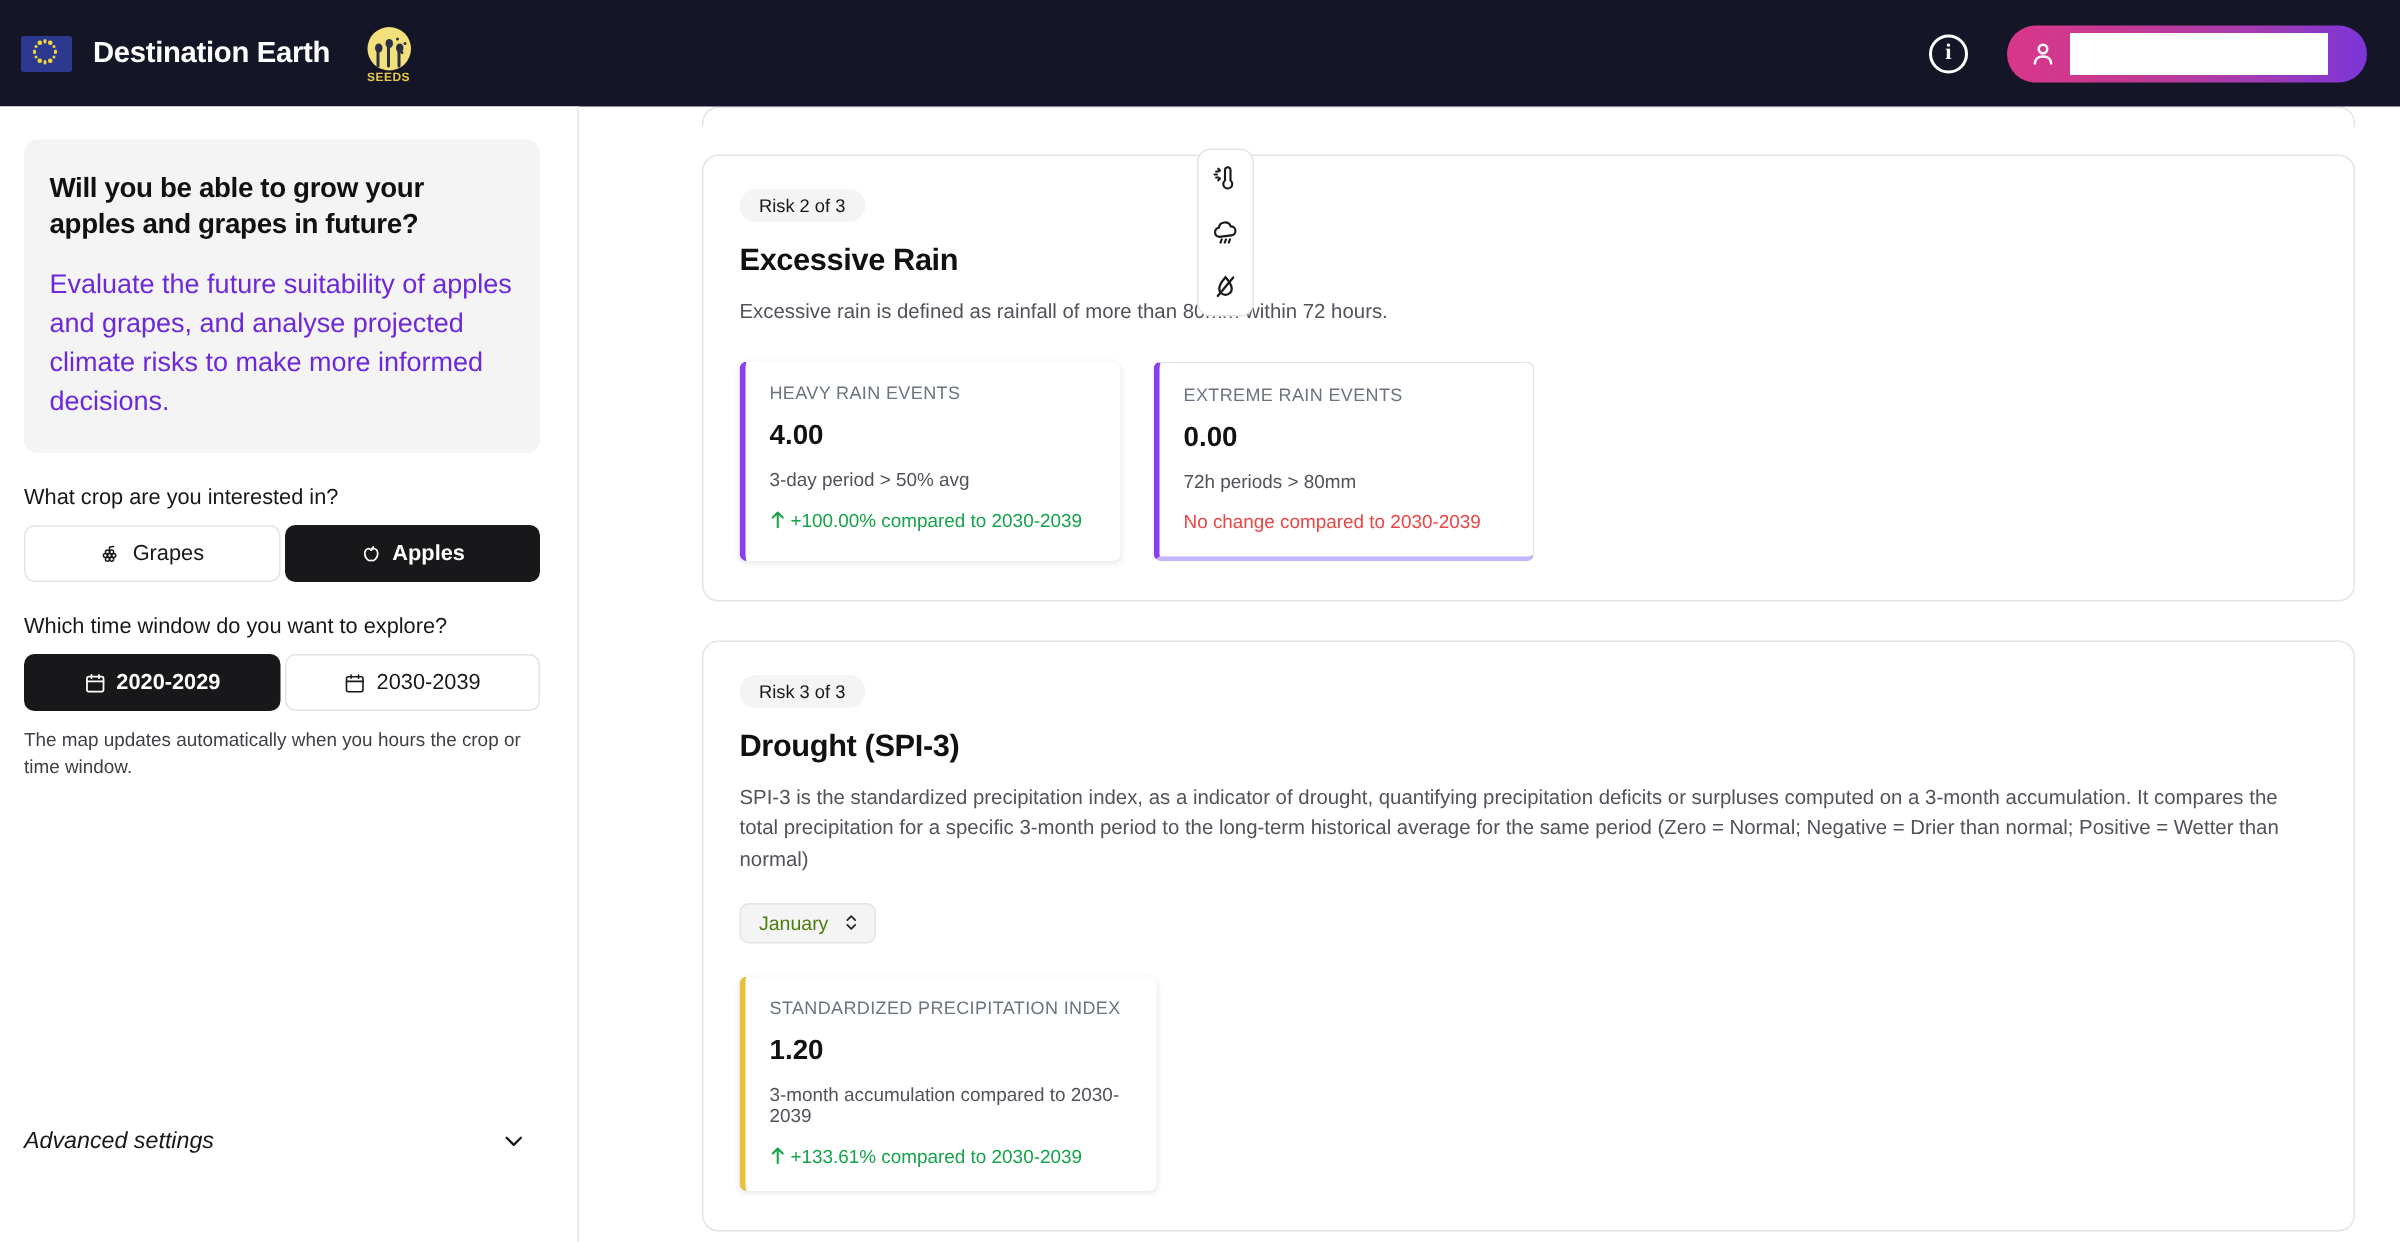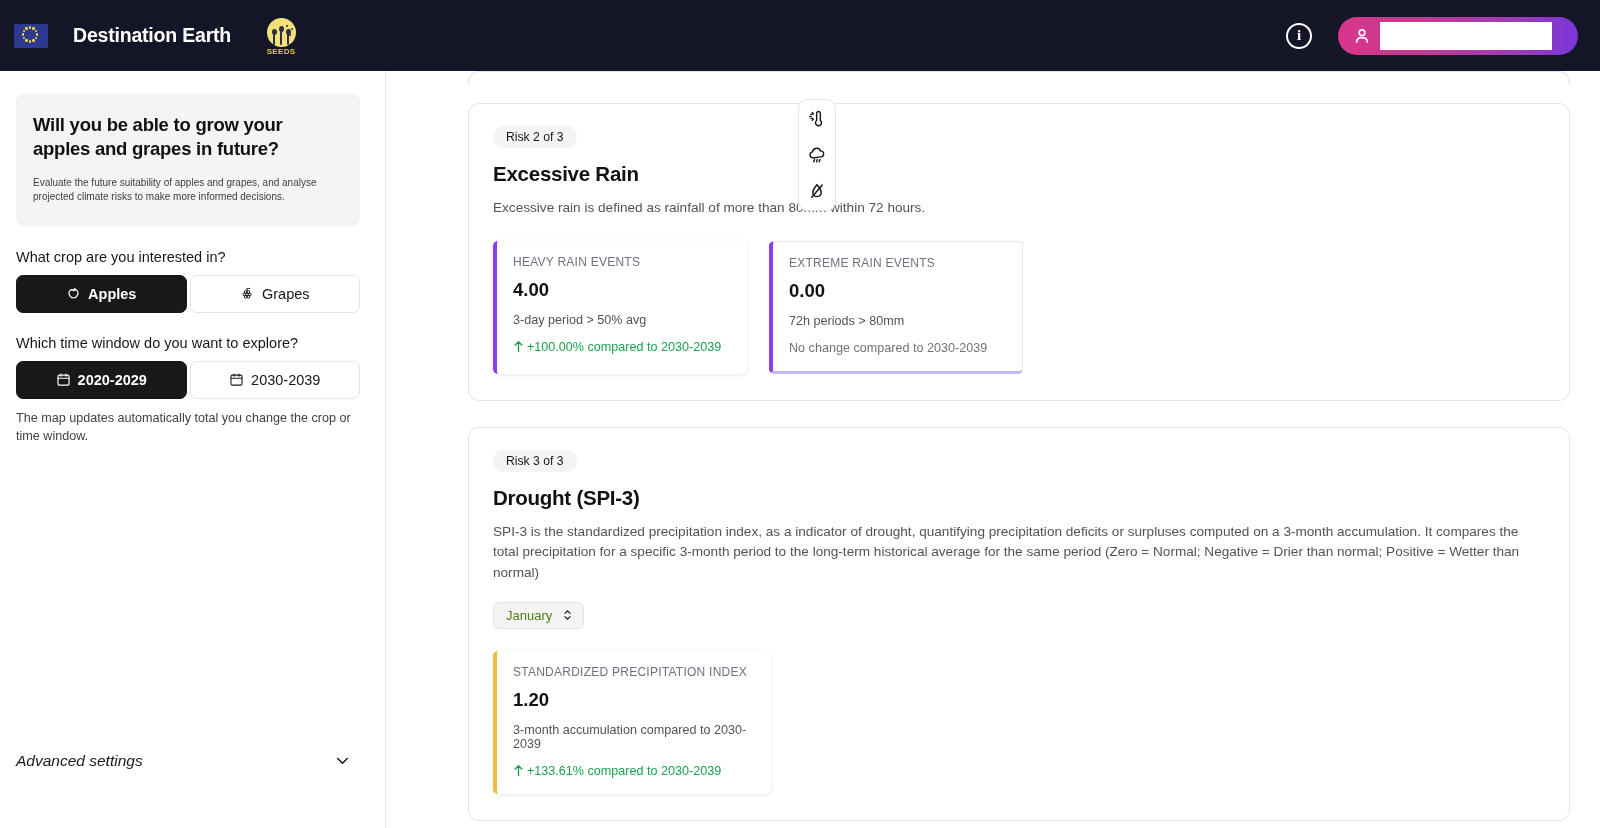--- a/index.html
+++ b/index.html
@@ -12,21 +12,21 @@
 
   
   .topbar {
     height: 71px;
     background: #141627;
     display: flex;
     align-items: center;
     padding: 0 22px 0 14px;
     position: relative;
   }
-  .brand { display: flex; align-items: center; gap: 25px; }
+  .brand { display: flex; align-items: center; gap: 14px; }
   .eu-flag {
     width: 34px; height: 24px; background: #2b3a8f;
     border-radius: 2px; position: relative;
     display: flex; align-items: center; justify-content: center;
   }
   .eu-stars { position: relative; width: 18px; height: 18px; }
   .eu-stars i {
     position: absolute; width: 2.6px; height: 2.6px;
     background: #f5d33a; border-radius: 50%;
   }
@@ -99,21 +99,21 @@
   }
   .intro-card {
     background: #f4f4f5; border-radius: 9px;
     padding: 20px 18px 22px 17px;
   }
   .intro-title {
     font-size: 18.5px; font-weight: bold; color: #111114;
     line-height: 1.32; letter-spacing: -0.25px;
   }
   .intro-body {
-    margin-top: 14px; font-size: 10px; color: #404040;
+    margin-top: 14px; font-size: 18px; color: #6d28d9;
     line-height: 1.45;
   }
   .field-label {
     margin-top: 22px; font-size: 14.5px; color: #18181b;
   }
   .toggle-group {
     margin-top: 10px; display: flex; gap: 3px;
   }
   .toggle-btn {
     flex: 1; height: 38px; border-radius: 7px;
@@ -211,21 +211,21 @@
     margin-top: 10px; font-size: 18.5px; font-weight: bold; color: #111114;
   }
   .metric-sub {
     margin-top: 12px; font-size: 12.6px; color: #52525b;
   }
   .metric-delta {
     margin-top: 13px; font-size: 12.6px;
     display: flex; align-items: center; gap: 3px;
   }
   .metric-delta.up { color: #16a34a; }
-  .metric-delta.flat { color: #737373; }
+  .metric-delta.flat { color: #ef4444; }
   .spi-card { width: 278px; }
 </style>
 </head>
 <body>
 
 <div class="topbar">
   <div class="brand">
     <div class="eu-flag">
       <div class="eu-stars" id="eu-stars">
           <i style="left: 6.7px; top: -0.3px;"></i>
@@ -270,61 +270,61 @@
 <div class="layout">
 
   <div class="sidebar">
     <div class="intro-card">
       <div class="intro-title">Will you be able to grow your apples and grapes in future?</div>
       <div class="intro-body">Evaluate the future suitability of apples and grapes, and analyse projected climate risks to make more informed decisions.</div>
     </div>
 
     <div class="field-label">What crop are you interested in?</div>
     <div class="toggle-group">
-      <div class="toggle-btn active">
-        <svg width="15" height="15" viewBox="0 0 24 24" fill="none" stroke="currentColor" stroke-width="1.9" stroke-linecap="round" stroke-linejoin="round">
-          <path d="M12 7.5c-1.6-1.6-4-1.8-5.6-.2C4.3 9.4 4.8 13.6 7 16.6c1.1 1.5 2.6 2.6 3.8 2.1.7-.3 1.7-.3 2.4 0 1.2.5 2.7-.6 3.8-2.1 2.2-3 2.7-7.2.6-9.3-1.6-1.6-4-1.4-5.6.2z"></path>
-          <path d="M12 7.5c.2-1.3.9-2.6 2.3-3.3"></path>
-        </svg>
-        <span>Apples</span>
-      </div>
       <div class="toggle-btn">
         <svg width="15" height="15" viewBox="0 0 24 24" fill="none" stroke="currentColor" stroke-width="1.6">
           <circle cx="9" cy="9.5" r="2.1"></circle>
           <circle cx="13.5" cy="9.5" r="2.1"></circle>
           <circle cx="11.2" cy="13.4" r="2.1"></circle>
           <circle cx="6.8" cy="13.4" r="2.1"></circle>
           <circle cx="15.7" cy="13.4" r="2.1"></circle>
           <circle cx="9" cy="17.3" r="2.1"></circle>
           <circle cx="13.5" cy="17.3" r="2.1"></circle>
           <path d="M11.2 7.4V4.6M11.2 4.6c1.6-.6 3-1 4.4-.8" stroke-linecap="round"></path>
         </svg>
         <span>Grapes</span>
       </div>
+      <div class="toggle-btn active">
+        <svg width="15" height="15" viewBox="0 0 24 24" fill="none" stroke="currentColor" stroke-width="1.9" stroke-linecap="round" stroke-linejoin="round">
+          <path d="M12 7.5c-1.6-1.6-4-1.8-5.6-.2C4.3 9.4 4.8 13.6 7 16.6c1.1 1.5 2.6 2.6 3.8 2.1.7-.3 1.7-.3 2.4 0 1.2.5 2.7-.6 3.8-2.1 2.2-3 2.7-7.2.6-9.3-1.6-1.6-4-1.4-5.6.2z"></path>
+          <path d="M12 7.5c.2-1.3.9-2.6 2.3-3.3"></path>
+        </svg>
+        <span>Apples</span>
+      </div>
     </div>
 
     <div class="field-label">Which time window do you want to explore?</div>
     <div class="toggle-group">
       <div class="toggle-btn active">
         <svg width="15" height="15" viewBox="0 0 24 24" fill="none" stroke="currentColor" stroke-width="1.9" stroke-linecap="round">
           <rect x="3.2" y="5" width="17.6" height="16" rx="2"></rect>
           <path d="M3.2 10h17.6M8 3.2v3.4M16 3.2v3.4"></path>
         </svg>
         <span>2020-2029</span>
       </div>
       <div class="toggle-btn">
         <svg width="15" height="15" viewBox="0 0 24 24" fill="none" stroke="currentColor" stroke-width="1.7" stroke-linecap="round">
           <rect x="3.2" y="5" width="17.6" height="16" rx="2"></rect>
           <path d="M3.2 10h17.6M8 3.2v3.4M16 3.2v3.4"></path>
         </svg>
         <span>2030-2039</span>
       </div>
     </div>
 
-    <div class="hint-text">The map updates automatically total you change the crop or time window.</div>
+    <div class="hint-text">The map updates automatically when you hours the crop or time window.</div>
 
     <div class="advanced-row">
       <span class="advanced-label">Advanced settings</span>
       <svg width="19" height="19" viewBox="0 0 24 24" fill="none" stroke="#18181b" stroke-width="1.9" stroke-linecap="round" stroke-linejoin="round">
         <path d="M6 9.5l6 6 6-6"></path>
       </svg>
     </div>
   </div>
 
   <div class="main">

